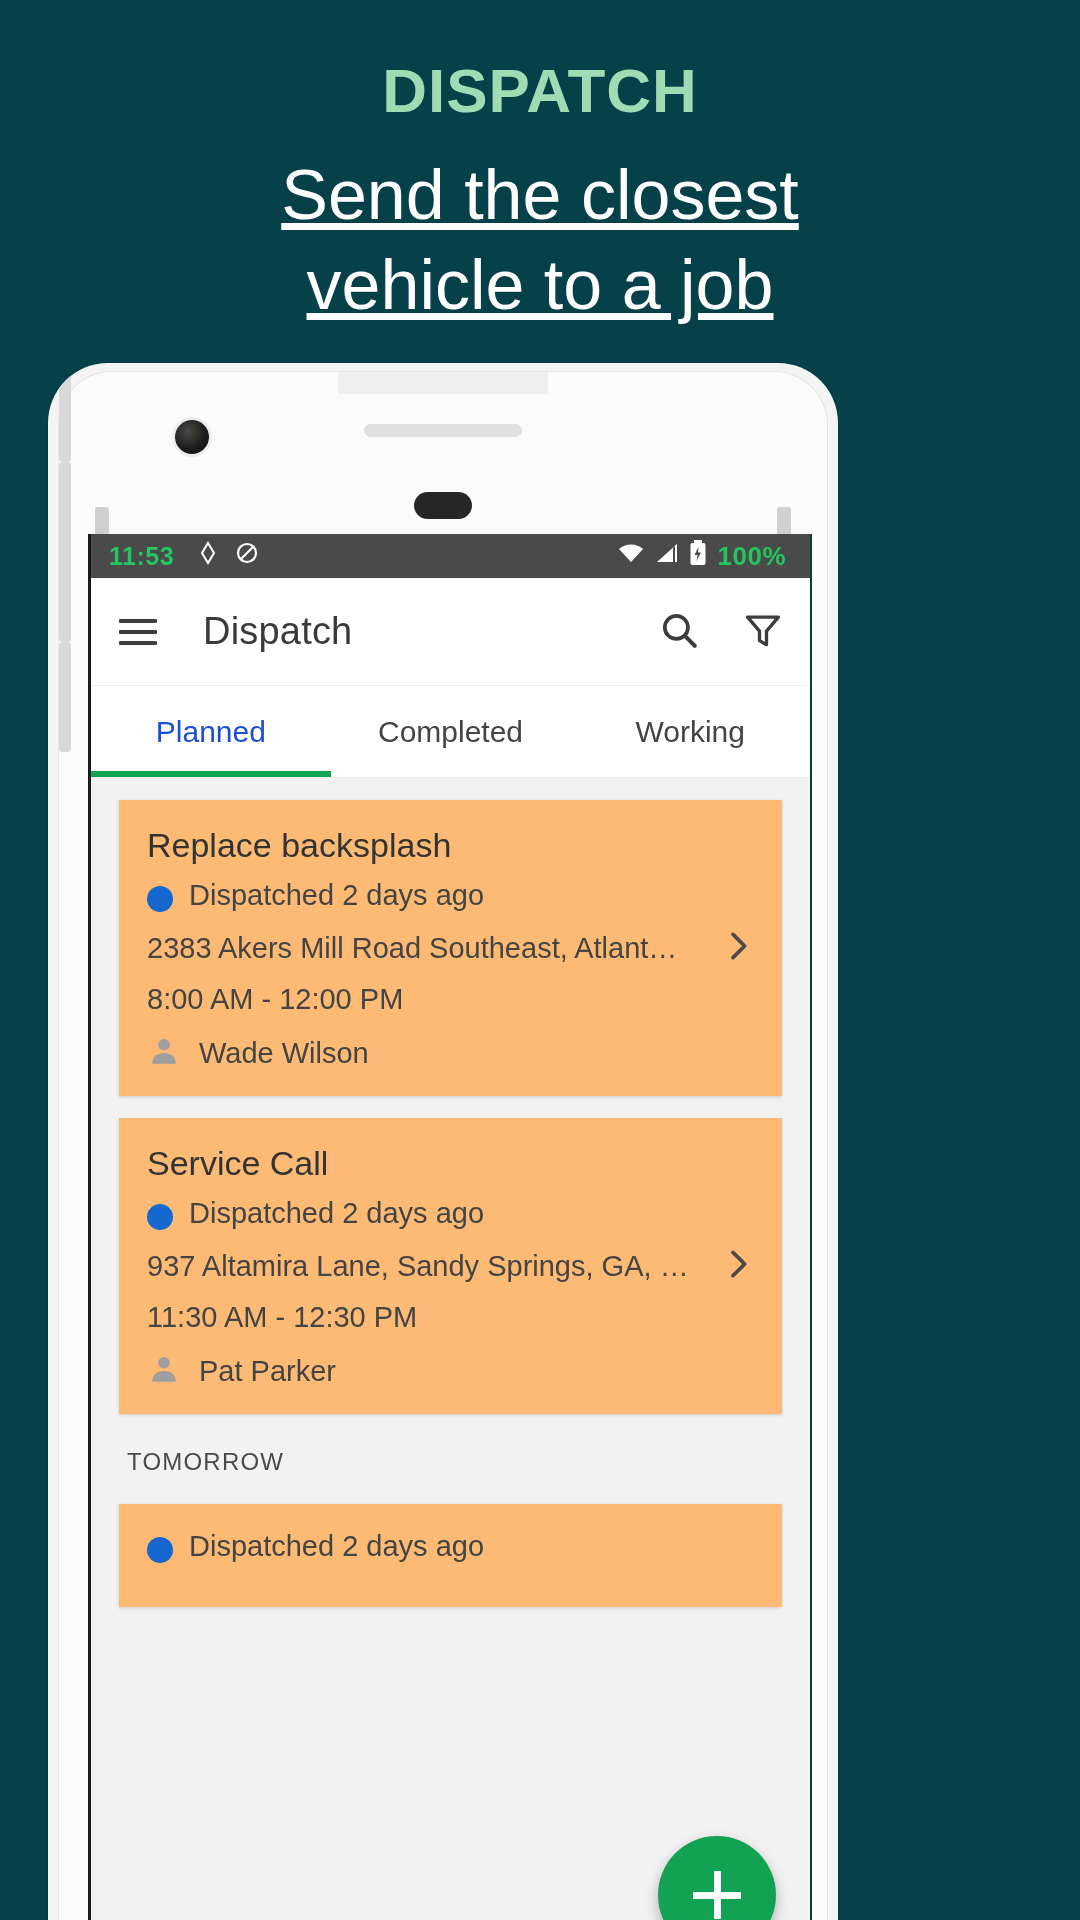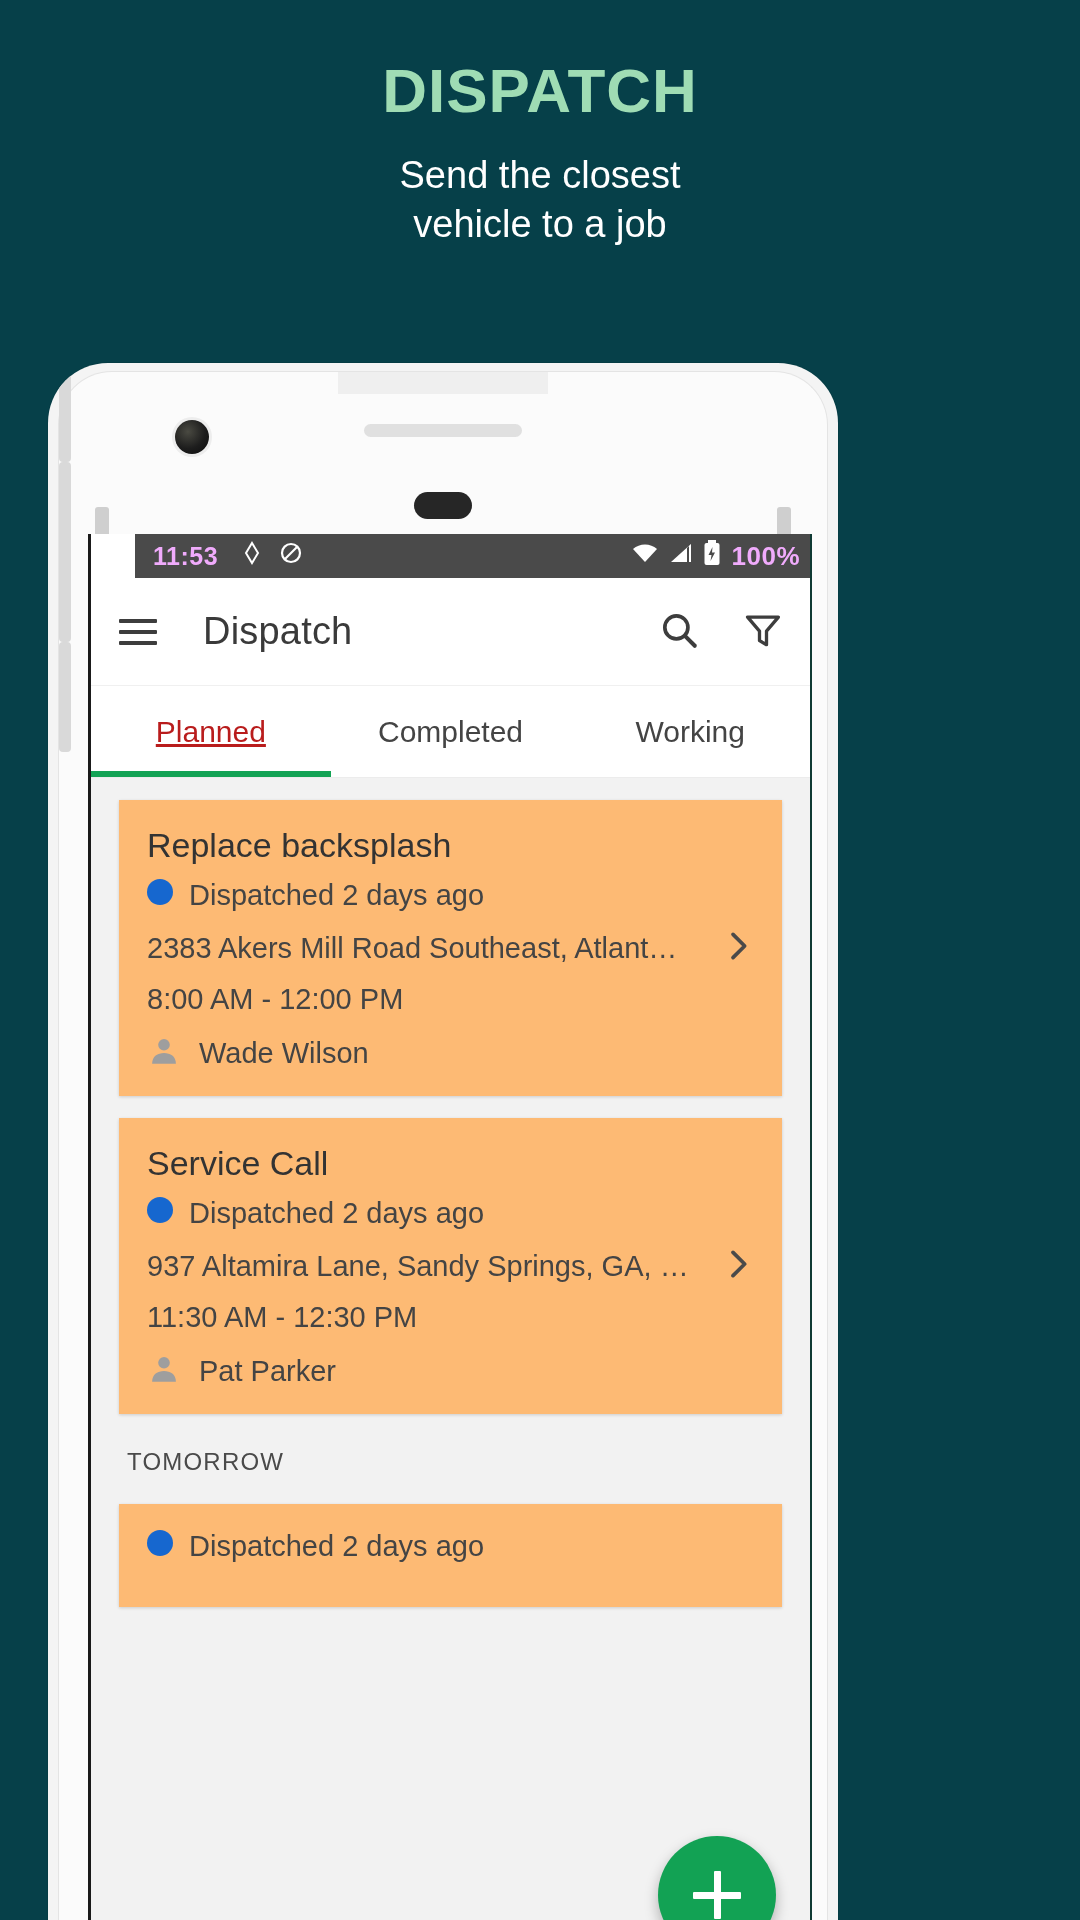--- a/index.html
+++ b/index.html
@@ -25,24 +25,25 @@
   }
   .promo-eyebrow {
     color: #9fdcb4;
     font-size: 62px;
     font-weight: bold;
     letter-spacing: 1px;
     line-height: 1.05;
   }
   .promo-headline {
     color: #ffffff;
-    font-size: 38px;
+    font-size: 70px;
     font-weight: normal;
     line-height: 1.28;
     margin-top: 28px;
+    text-decoration: underline;
   }
 
   
   .phone {
     position: absolute;
     left: 48px;
     top: 363px;
     width: 790px;
     height: 1620px;
     background: #f4f4f4;
@@ -114,24 +115,23 @@
     border-left: 3px solid #1a1a1a;
     border-right: 2px solid #103a34;
   }
 
   
   .statusbar {
     height: 44px;
     background: #4a4a4a;
     display: flex;
     align-items: center;
-    padding: 0 10px 0 18px;
-    color: #f0abfc;
+    padding: 0 24px 0 18px;
+    color: #22c55e;
     font-size: 25px;
-    margin-left: 44px;
   }
   .sb-time { font-weight: bold; letter-spacing: 0.5px; }
   .sb-left-icons { display: flex; align-items: center; gap: 15px; margin-left: 22px; }
   .sb-spacer { flex: 1 1 auto; }
   .sb-right { display: flex; align-items: center; gap: 9px; }
   .sb-batt-text { font-weight: bold; font-size: 26px; letter-spacing: 0.5px; margin-left: 2px;}
 
   
   .appbar {
     height: 108px;
@@ -163,21 +163,21 @@
   }
   .tab {
     flex: 1 1 0;
     display: flex;
     align-items: center;
     justify-content: center;
     font-size: 30px;
     color: #444444;
     position: relative;
   }
-  .tab.active { color: #b91c1c; text-decoration: underline; }
+  .tab.active { color: #1d4ed8; }
   .tab.active::after {
     content: "";
     position: absolute;
     left: 0; right: 0; bottom: 0;
     height: 6px;
     background: #13a355;
   }
 
   
   .list {
@@ -194,21 +194,21 @@
     box-shadow: 0 1px 3px rgba(0,0,0,0.16);
     position: relative;
   }
   .card-title {
     font-size: 34px;
     color: #333333;
     margin-bottom: 14px;
   }
   .card-status {
     display: flex;
-    align-items: flex-start;
+    align-items: flex-end;
     gap: 16px;
     margin-bottom: 20px;
   }
   .status-dot {
     width: 26px; height: 26px; border-radius: 50%;
     background: #1667cf;
     flex: 0 0 auto;
   }
   .card-status-text { font-size: 29px; color: #444444; }
   .card-address { font-size: 29px; color: #444444; margin-bottom: 18px; padding-right: 50px; white-space: nowrap; overflow: hidden;}

